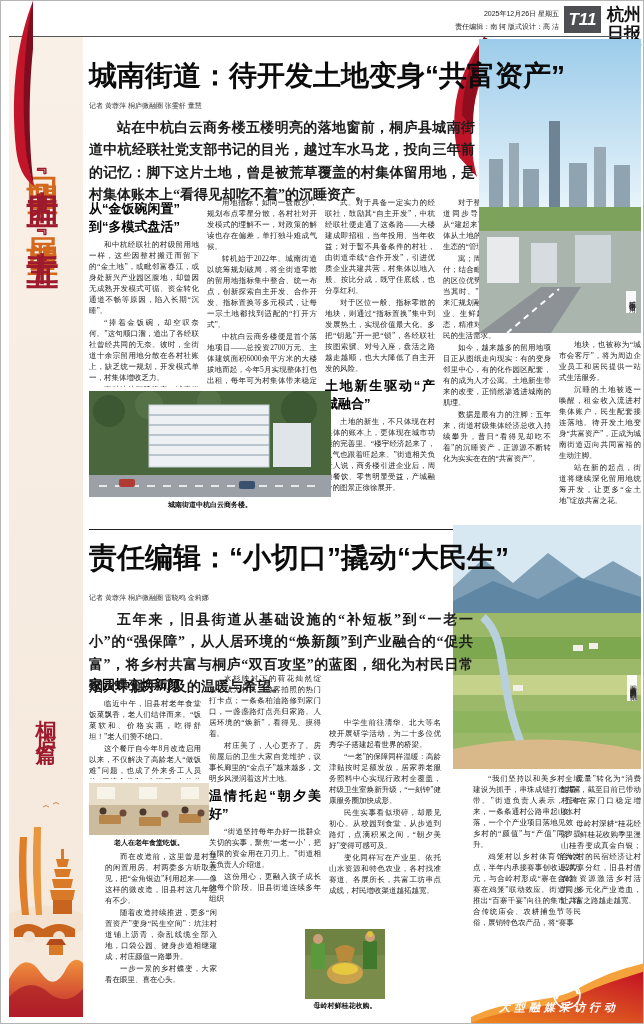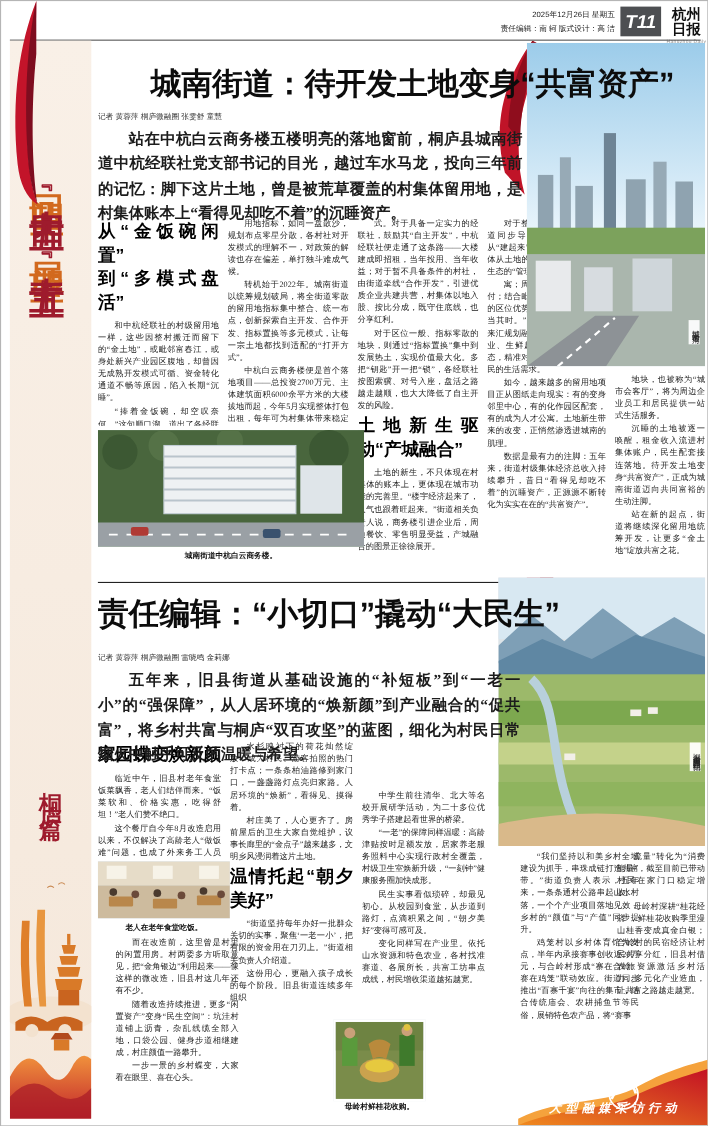--- a/index.html
+++ b/index.html
@@ -6,21 +6,21 @@
   .page{position:relative;width:644px;height:1024px;background:#ffffff;
         border:1px solid #b5b5b5;box-sizing:border-box;overflow:hidden;
         font-family:"Liberation Sans",sans-serif;color:#1c1c1c;}
   
   .hdr-meta{position:absolute;left:300px;top:7px;width:258px;text-align:right;
             font-size:7px;line-height:1.8;color:#222;}
   .badge{position:absolute;left:563px;top:5px;width:37px;height:27px;background:#4d4f52;
          color:#fff;font-weight:bold;font-style:italic;font-size:17px;display:flex;
          align-items:center;justify-content:center;}
   .masthead{position:absolute;left:604px;top:5px;width:38px;text-align:center;}
-  .masthead .cn{font-family:"Liberation Serif",serif;font-weight:bold;font-size:13px;
+  .masthead .cn{font-family:"Liberation Serif",serif;font-weight:bold;font-size:17px;
                 line-height:1.1;color:#111;}
   .masthead .en{font-size:4.5px;color:#888;letter-spacing:.3px;}
   .hdr-rule{position:absolute;left:8px;top:35px;width:628px;height:1px;background:#555;}
   
   .sidebar{position:absolute;left:8px;top:36px;width:74px;height:980px;
            background:linear-gradient(180deg,#f9f0e7,#f5e8db);}
   .flame{position:absolute;left:4px;top:0;z-index:6;}
   .sb-title{position:absolute;left:26px;top:150px;height:540px;writing-mode:vertical-rl;
             font-family:"Liberation Serif",serif;font-weight:bold;font-size:32px;
             line-height:1;letter-spacing:5px;}
@@ -35,21 +35,21 @@
   
   .headline{position:absolute;font-weight:900;color:#0c0c0c;font-size:28px;
             letter-spacing:0;z-index:5;white-space:nowrap;}
   .byline{position:absolute;font-size:7px;color:#333;z-index:5;}
   .lead{position:absolute;font-family:"Liberation Serif",serif;font-size:14px;
         line-height:1.6;text-align:justify;z-index:5;font-weight:bold;}
   .lead p{margin:0 0 2px 0;text-indent:2em;}
   .col{position:absolute;font-family:"Liberation Serif",serif;font-size:7.5px;
        line-height:1.47;text-align:justify;overflow:hidden;}
   .col p{margin:0 0 1px 0;text-indent:2em;}
-  .subhead{font-family:"Liberation Sans",sans-serif;font-weight:bold;font-size:16px;
+  .subhead{font-family:"Liberation Sans",sans-serif;font-weight:bold;font-size:13px;
            line-height:1.35;color:#000;text-indent:0 !important;white-space:pre-line;
            margin:3px 0 4px 0 !important;}
   .caption{position:absolute;font-family:"Liberation Serif",serif;font-weight:bold;
            font-size:7px;text-align:center;color:#111;}
   .photo{position:absolute;overflow:hidden;background:#dde4e8;}
   .vcap{position:absolute;writing-mode:vertical-rl;font-size:7px;line-height:1.1;
         background:rgba(255,255,255,.92);color:#222;padding:4px 1px;letter-spacing:1px;
         font-family:"Liberation Serif",serif;}
   .sep{position:absolute;height:1px;background:#222;}
   .ribbon{position:absolute;z-index:1;}
@@ -104,21 +104,21 @@
     <path d="M37,148 h20 l-4,-6 h-12 Z" fill="#b24a1c"></path>
     <path d="M0,182 Q16,152 32,176 Q46,196 58,170 Q66,158 74,166 L74,220 L0,220 Z" fill="url(#gMtn)"></path>
     <path d="M0,200 Q20,178 40,196 Q58,210 74,192 L74,220 L0,220 Z" fill="#a81a26" opacity=".7"></path>
   </svg>
 
   <svg class="ribbon" style="left:428px;top:36px;" width="70" height="140" viewBox="0 0 70 140">
     <path d="M55,0 C30,35 18,75 30,120 L48,140 C36,95 44,45 70,8 Z" fill="#c01428"></path>
     <path d="M55,0 C42,22 34,48 33,78 L44,92 C44,58 52,26 66,6 Z" fill="#8f0d1d"></path>
   </svg>
 
-  <div class="headline" style="left:88px;top:56px;margin-left:48px;">城南街道：待开发土地变身“共富资产”</div>
+  <div class="headline" style="left:88px;top:56px;">城南街道：待开发土地变身“共富资产”</div>
   <div class="byline" style="left:88px;top:100px;">记者 黄蓉萍 桐庐微融圈 张雯舒 童慧</div>
   <div class="lead" style="left:88px;top:116px;width:386px;">
     <p>站在中杭白云商务楼五楼明亮的落地窗前，桐庐县城南街道中杭经联社党支部书记的目光，越过车水马龙，投向三年前的记忆：脚下这片土地，曾是被荒草覆盖的村集体留用地，是村集体账本上“看得见却吃不着”的沉睡资产。</p>
   </div>
 
   <div class="photo" style="left:478px;top:38px;width:162px;height:294px;z-index:2;">
     <svg width="162" height="294" viewBox="0 0 162 294">
       <defs>
         <linearGradient id="gSky" x1="0" y1="0" x2="0" y2="1">
           <stop offset="0" stop-color="#9cccea"></stop>

